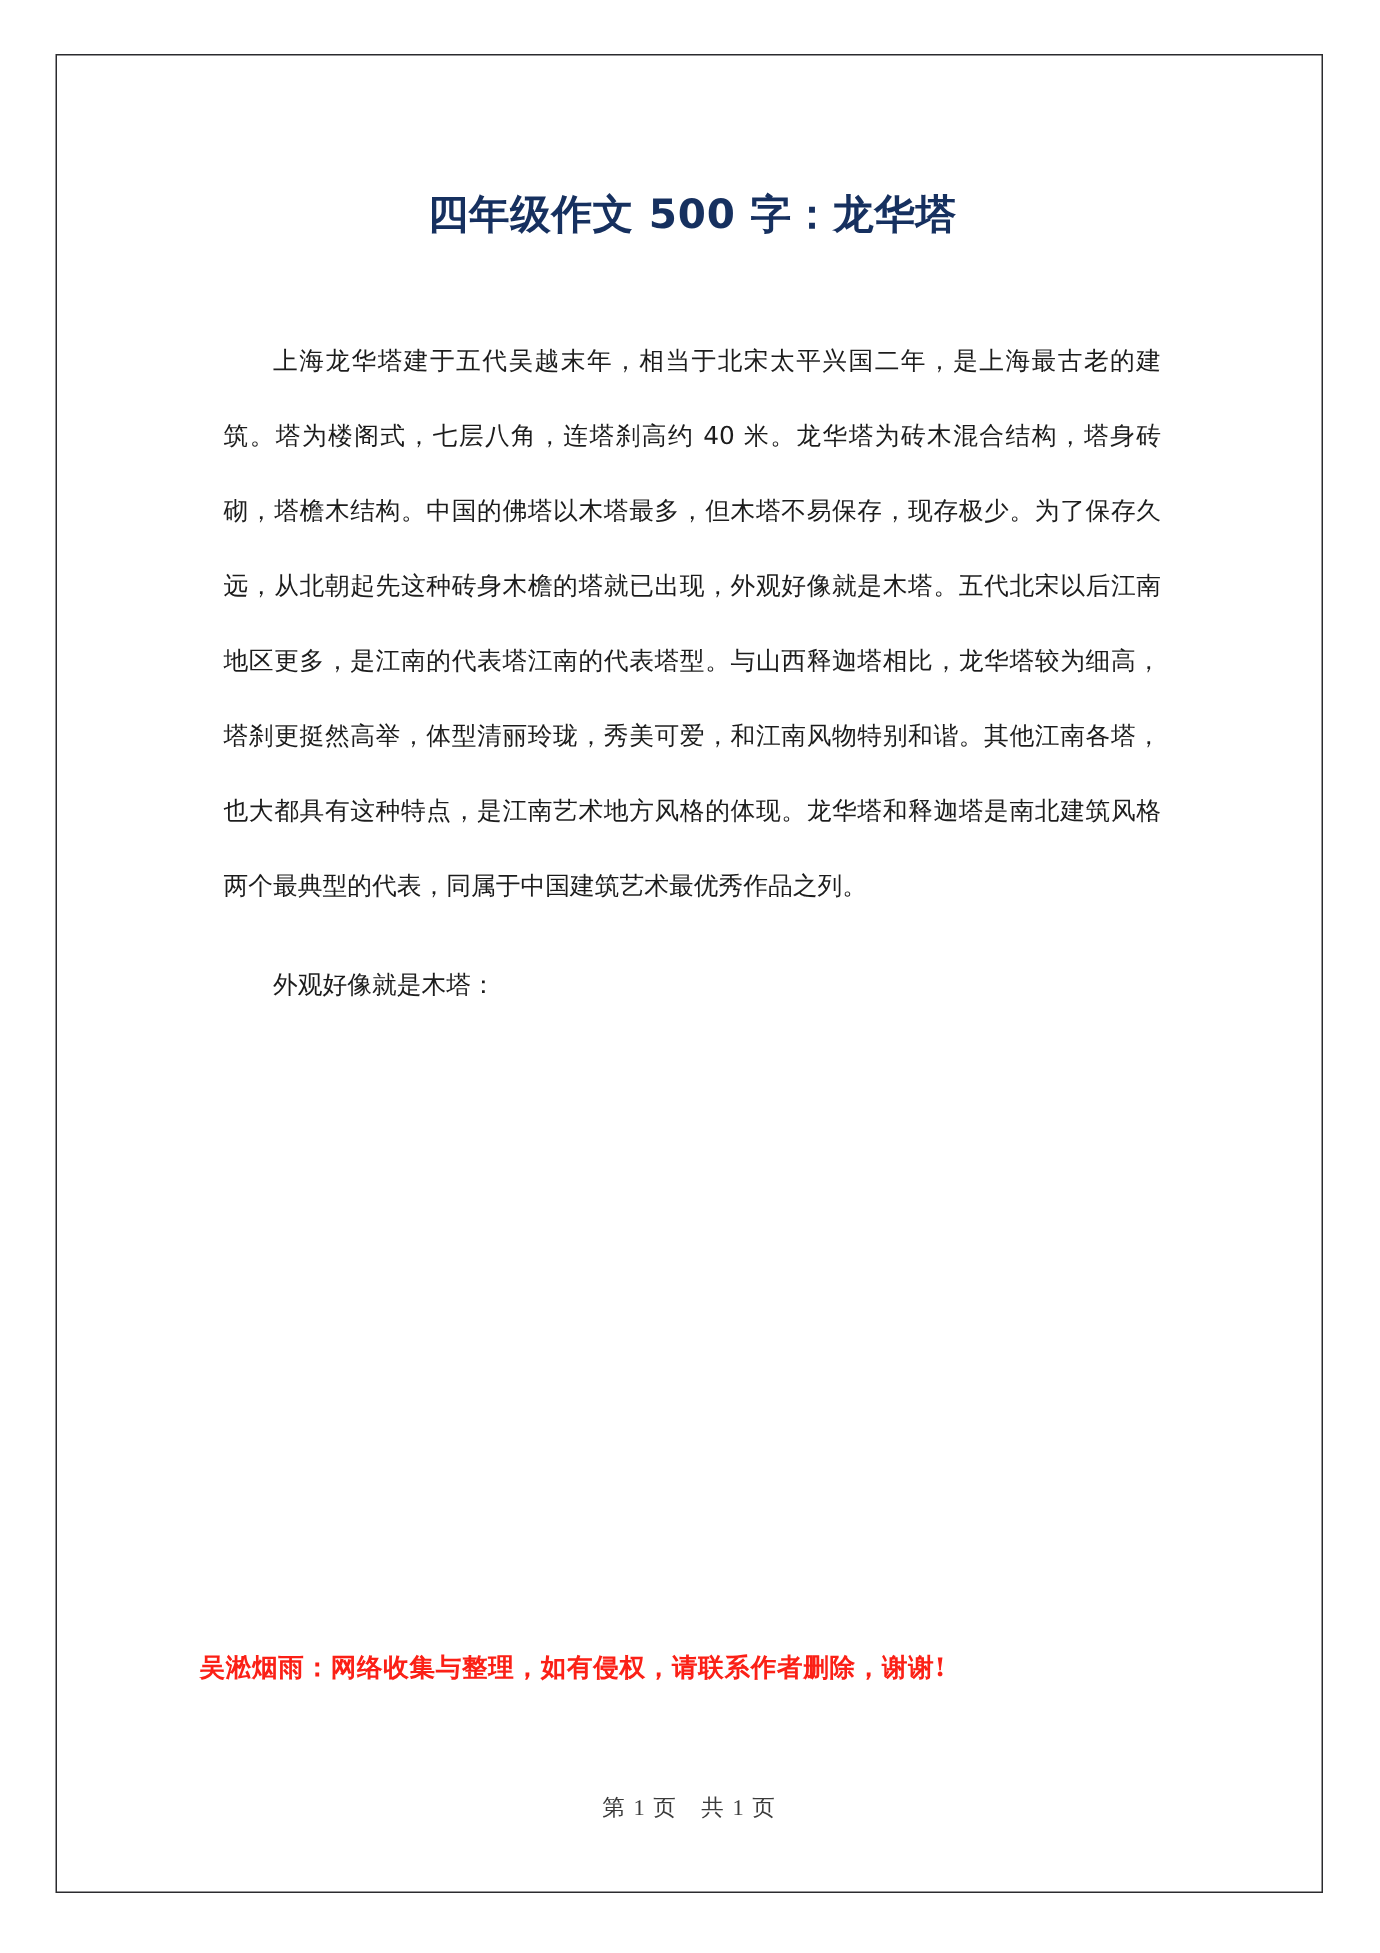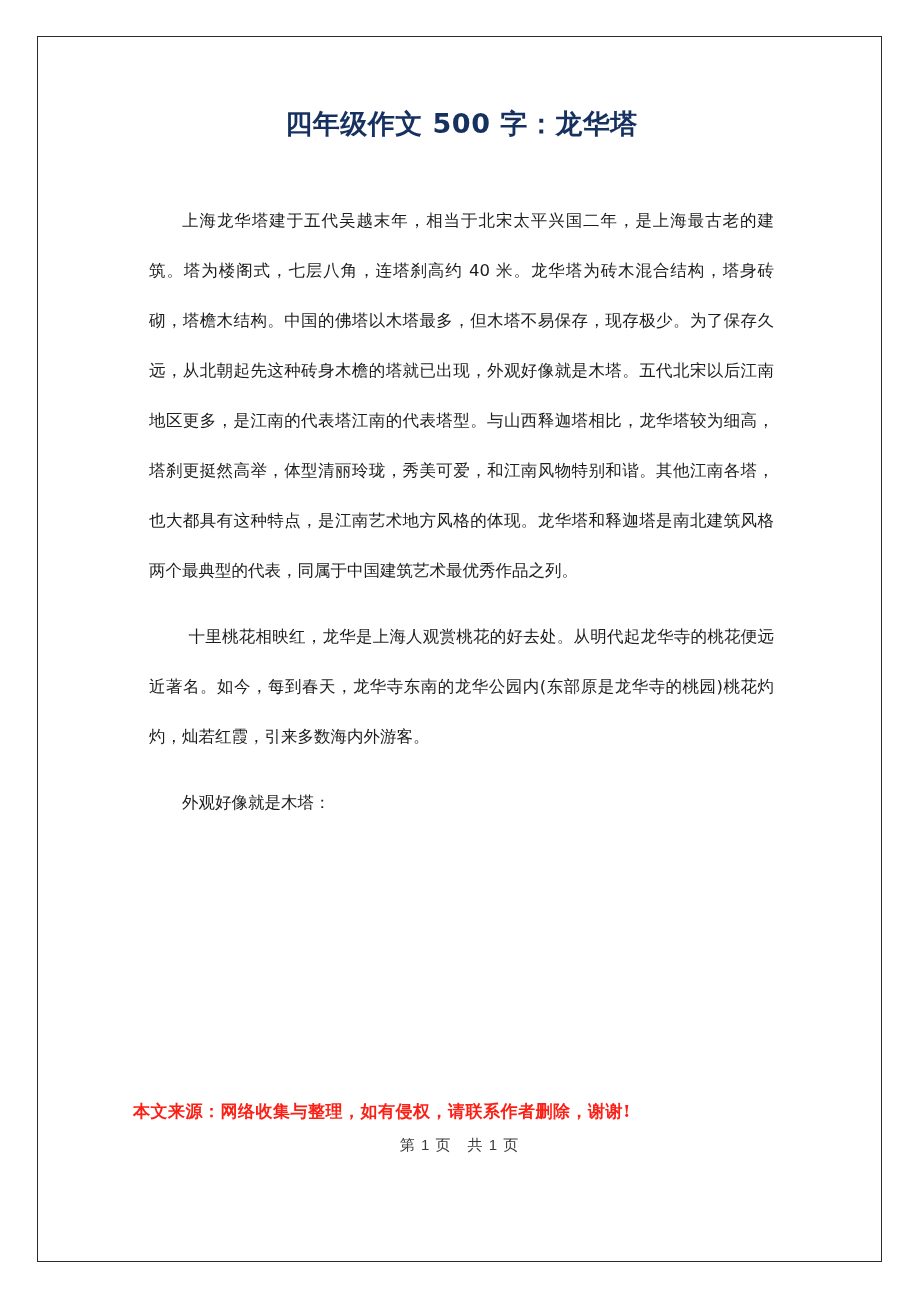--- a/index.html
+++ b/index.html
@@ -30,21 +30,21 @@
     width: 845px;
     height: 1226px;
     border: 1.6px solid #2b2b2e;
     box-sizing: border-box;
     pointer-events: none;
   }
 
   .content {
     position: absolute;
     left: 133px;
-    top: 20px;
+    top: 40px;
     width: 657px;
   }
 
   .doc-title {
     margin: 0;
     padding: 0;
     text-align: center;
     font-size: 27px;
     font-weight: bold;
     color: #16305f;
@@ -84,45 +84,44 @@
     font-size: 17px;
     font-weight: bold;
     color: #fb2016;
     letter-spacing: 0.5px;
     white-space: nowrap;
   }
 
   .page-number {
     position: absolute;
     left: 37px;
-    top: 1136px;
+    top: 1196px;
     width: 845px;
     text-align: center;
-    font-family: Liberation Sans, sans-serif;
+    font-family: Liberation Serif, serif;
     font-size: 15px;
     color: #3b3b3b;
     letter-spacing: 1px;
   }
 </style>
 </head>
 <body>
 
 <div class="page">
 
   <div class="page-frame"></div>
 
   <div class="content">
 
     <h1 class="doc-title">四年级作文 500 字：龙华塔</h1>
 
     <div class="body-block">
       <p class="para">上海龙华塔建于五代吴越末年，相当于北宋太平兴国二年，是上海最古老的建筑。塔为楼阁式，七层八角，连塔刹高约 40 米。龙华塔为砖木混合结构，塔身砖砌，塔檐木结构。中国的佛塔以木塔最多，但木塔不易保存，现存极少。为了保存久远，从北朝起先这种砖身木檐的塔就已出现，外观好像就是木塔。五代北宋以后江南地区更多，是江南的代表塔江南的代表塔型。与山西释迦塔相比，龙华塔较为细高，塔刹更挺然高举，体型清丽玲珑，秀美可爱，和江南风物特别和谐。其他江南各塔，也大都具有这种特点，是江南艺术地方风格的体现。龙华塔和释迦塔是南北建筑风格两个最典型的代表，同属于中国建筑艺术最优秀作品之列。</p>
-      <p class="para wide-indent">十里桃花相映红，龙华是上海人观赏桃花的好去处。从明代起龙华寺的桃花便远近著名。如今，每到春天，龙华寺东南的龙华公园内(东部原是龙华寺的桃园)桃花灼灼，灿若红霞，引来多数海内外游客。</p>
       <p class="para">外观好像就是木塔：</p>
     </div>
 
   </div>
 
-  <p class="source-note">本文来源：网络收集与整理，如有侵权，请联系作者删除，谢谢!</p>
+  <p class="source-note">吴淞烟雨：网络收集与整理，如有侵权，请联系作者删除，谢谢!</p>
 
   <div class="page-number">第 1 页　共 1 页</div>
 
 </div>
 
 </body></html>

